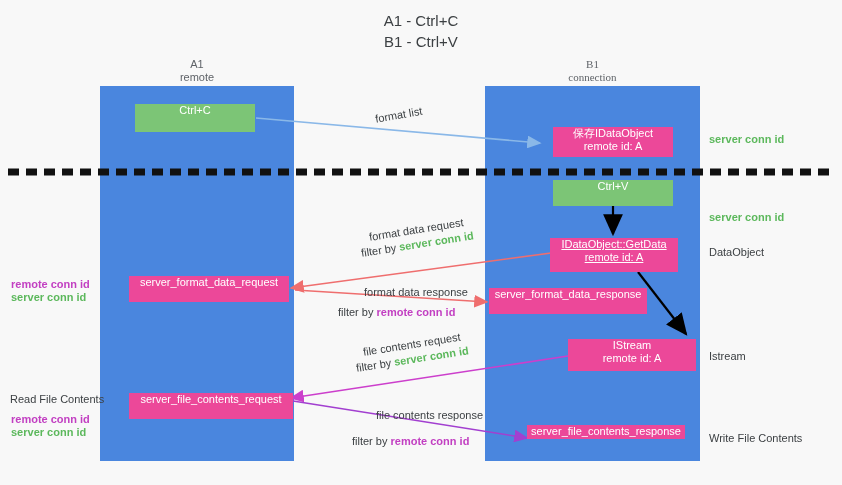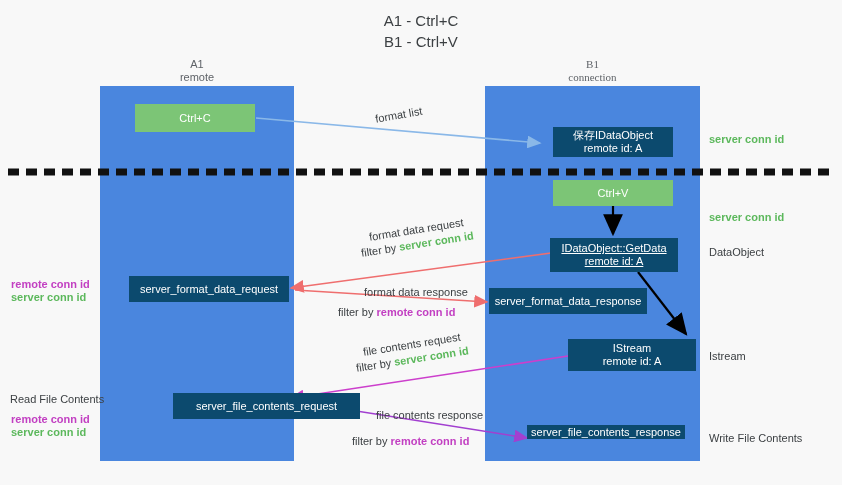--- a/index.html
+++ b/index.html
@@ -25,26 +25,26 @@
     font-size:11px;line-height:13px;
   }
 
   
   .lane{position:absolute;background:#4a86de;}
 
   
   .box{
     position:absolute;box-sizing:border-box;
     display:flex;flex-direction:column;
-    align-items:center;justify-content:center;
+    align-items:center;justify-content:flex-start;
     color:#ffffff;font-size:11px;line-height:13px;
     text-align:center;
   }
   .box.green{background:#7cc576;}
-  .box.orange{background:#0c4a6e;}
+  .box.orange{background:#ec4899;}
   .box .l2{font-size:11px;}
 
   
   .lbl{
     position:absolute;font-size:11px;line-height:14px;
     color:#3c4043;white-space:nowrap;
   }
   .lbl.rot-a{transform:rotate(-9deg);transform-origin:left top;}
   .lbl.rot-b{transform:rotate(-10deg);transform-origin:left top;}
   .lbl b.g{color:#5cb85c;font-weight:bold;}
@@ -134,21 +134,21 @@
 
   <div class="box orange" style="left:489px;top:288px;width:158px;height:26px;">
     <div>server_format_data_response</div>
   </div>
 
   <div class="box orange" style="left:568px;top:339px;width:128px;height:32px;">
     <div>IStream</div>
     <div class="l2">remote id: A</div>
   </div>
 
-  <div class="box orange" style="left:129px;top:393px;width:187px;height:26px;margin-left:44px;">
+  <div class="box orange" style="left:129px;top:393px;width:164px;height:26px;">
     <div>server_file_contents_request</div>
   </div>
 
   <div class="box orange" style="left:527px;top:425px;width:158px;height:14px;">
     <div>server_file_contents_response</div>
   </div>
 
   <div class="lbl rot-b" style="left:374px;top:112px;">format list</div>
 
   <div class="lbl rot-a" style="left:368px;top:230px;">format data request</div>

